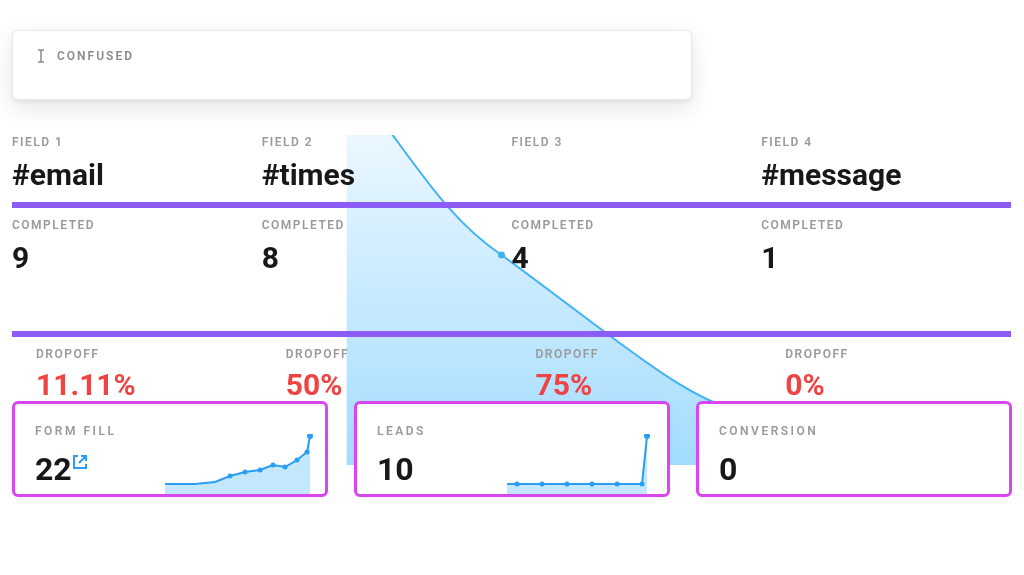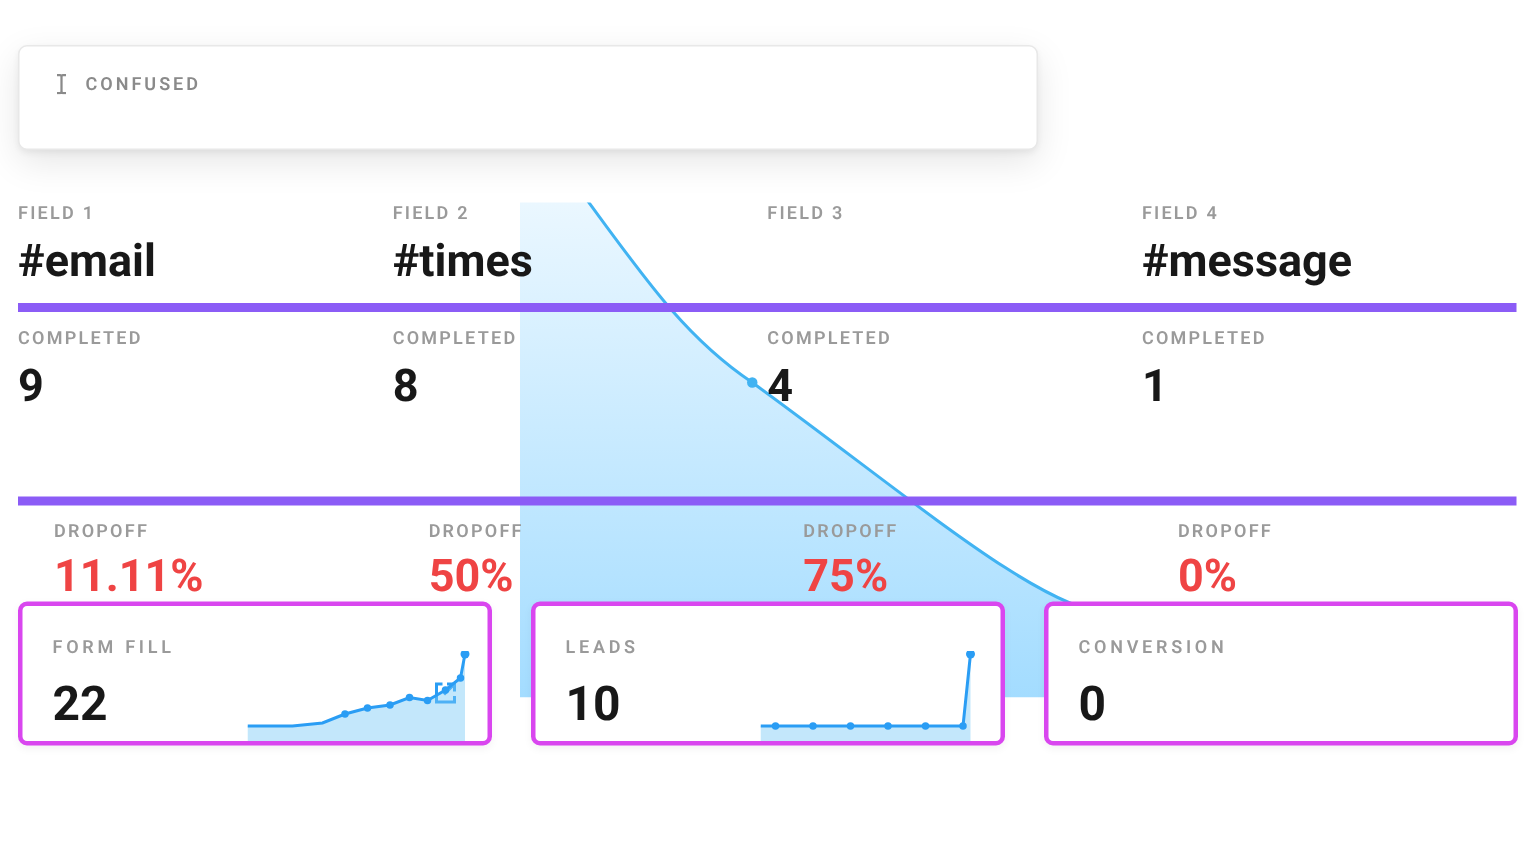--- a/index.html
+++ b/index.html
@@ -35,21 +35,21 @@
   .noBottomBorder { border-bottom: none; }
   
   .dropRow .fcol { padding-bottom: 14px; margin-left: 24px; }
   
   .curveLayer { position: absolute; inset: 0; pointer-events: none; z-index: 1; }
   svg.curve { position: absolute; left: 0; top: 0; width: 100%; height: 100%; }
   
   .cards { position: absolute; left: 12px; right: 12px; bottom: 0; display: flex; gap: 26px; z-index: 10; }
   .card { flex: 1 1 0; background: #fff; border: 3px solid #d946ef; border-radius: 6px; box-shadow: 0 2px 6px rgba(0,0,0,0.05); padding: 20px 20px 0 20px; min-height: 96px; position: relative; overflow: hidden; }
   .card .label { color: #9a9a9a; font-size: 12px; letter-spacing: 2.5px; font-weight: 600; margin-bottom: 12px; }
-  .card .num { font-size: 32px; font-weight: 700; color: #181818; display: flex; align-items: flex-start; gap: 0; justify-content: space-between; }
+  .card .num { font-size: 32px; font-weight: 700; color: #181818; display: flex; align-items: flex-start; gap: 0; }
   .card .ext { width: 16px; height: 16px; color: #2a9df4; margin-top: 4px; }
   .spark { position: absolute; right: 10px; bottom: 0; width: 150px; height: 60px; }
 </style>
 </head>
 <body>
 
 <div class="root">
 
   <div class="insightCard">
     <div class="insightHeader">

